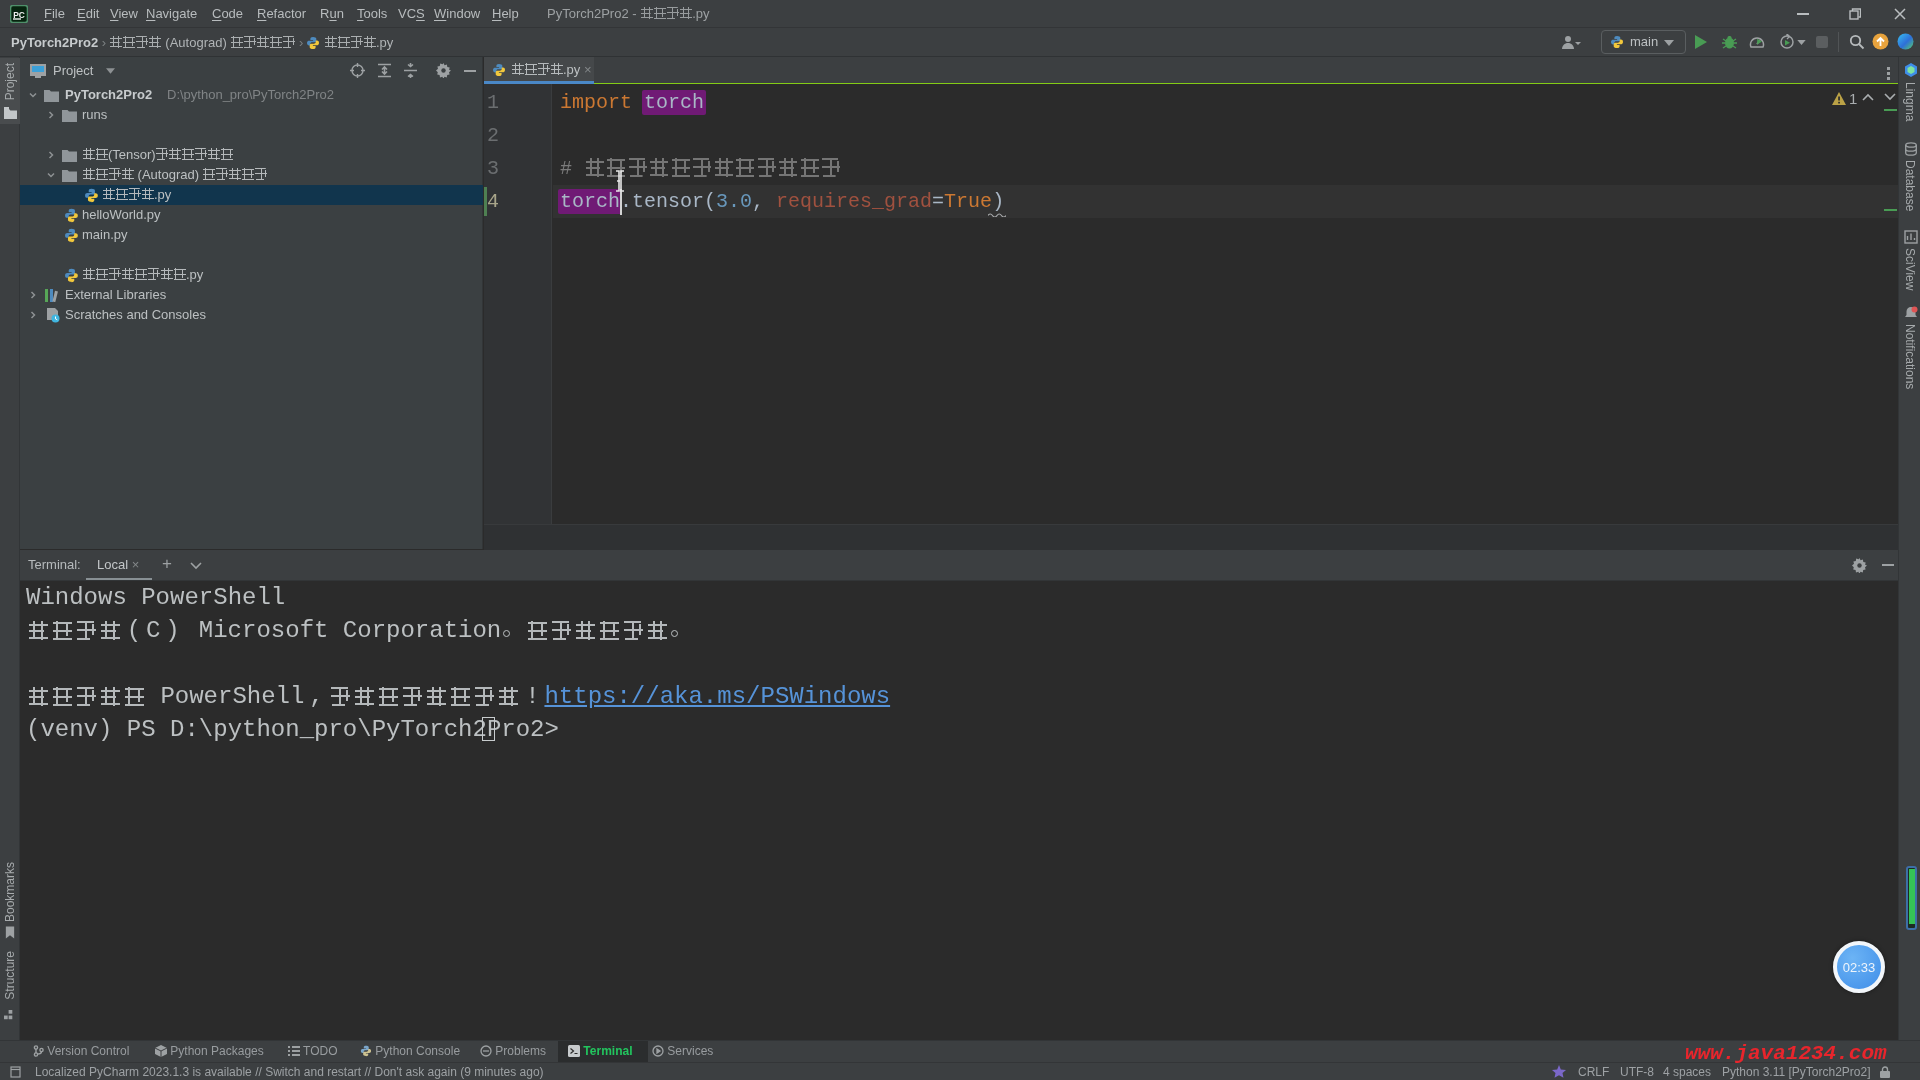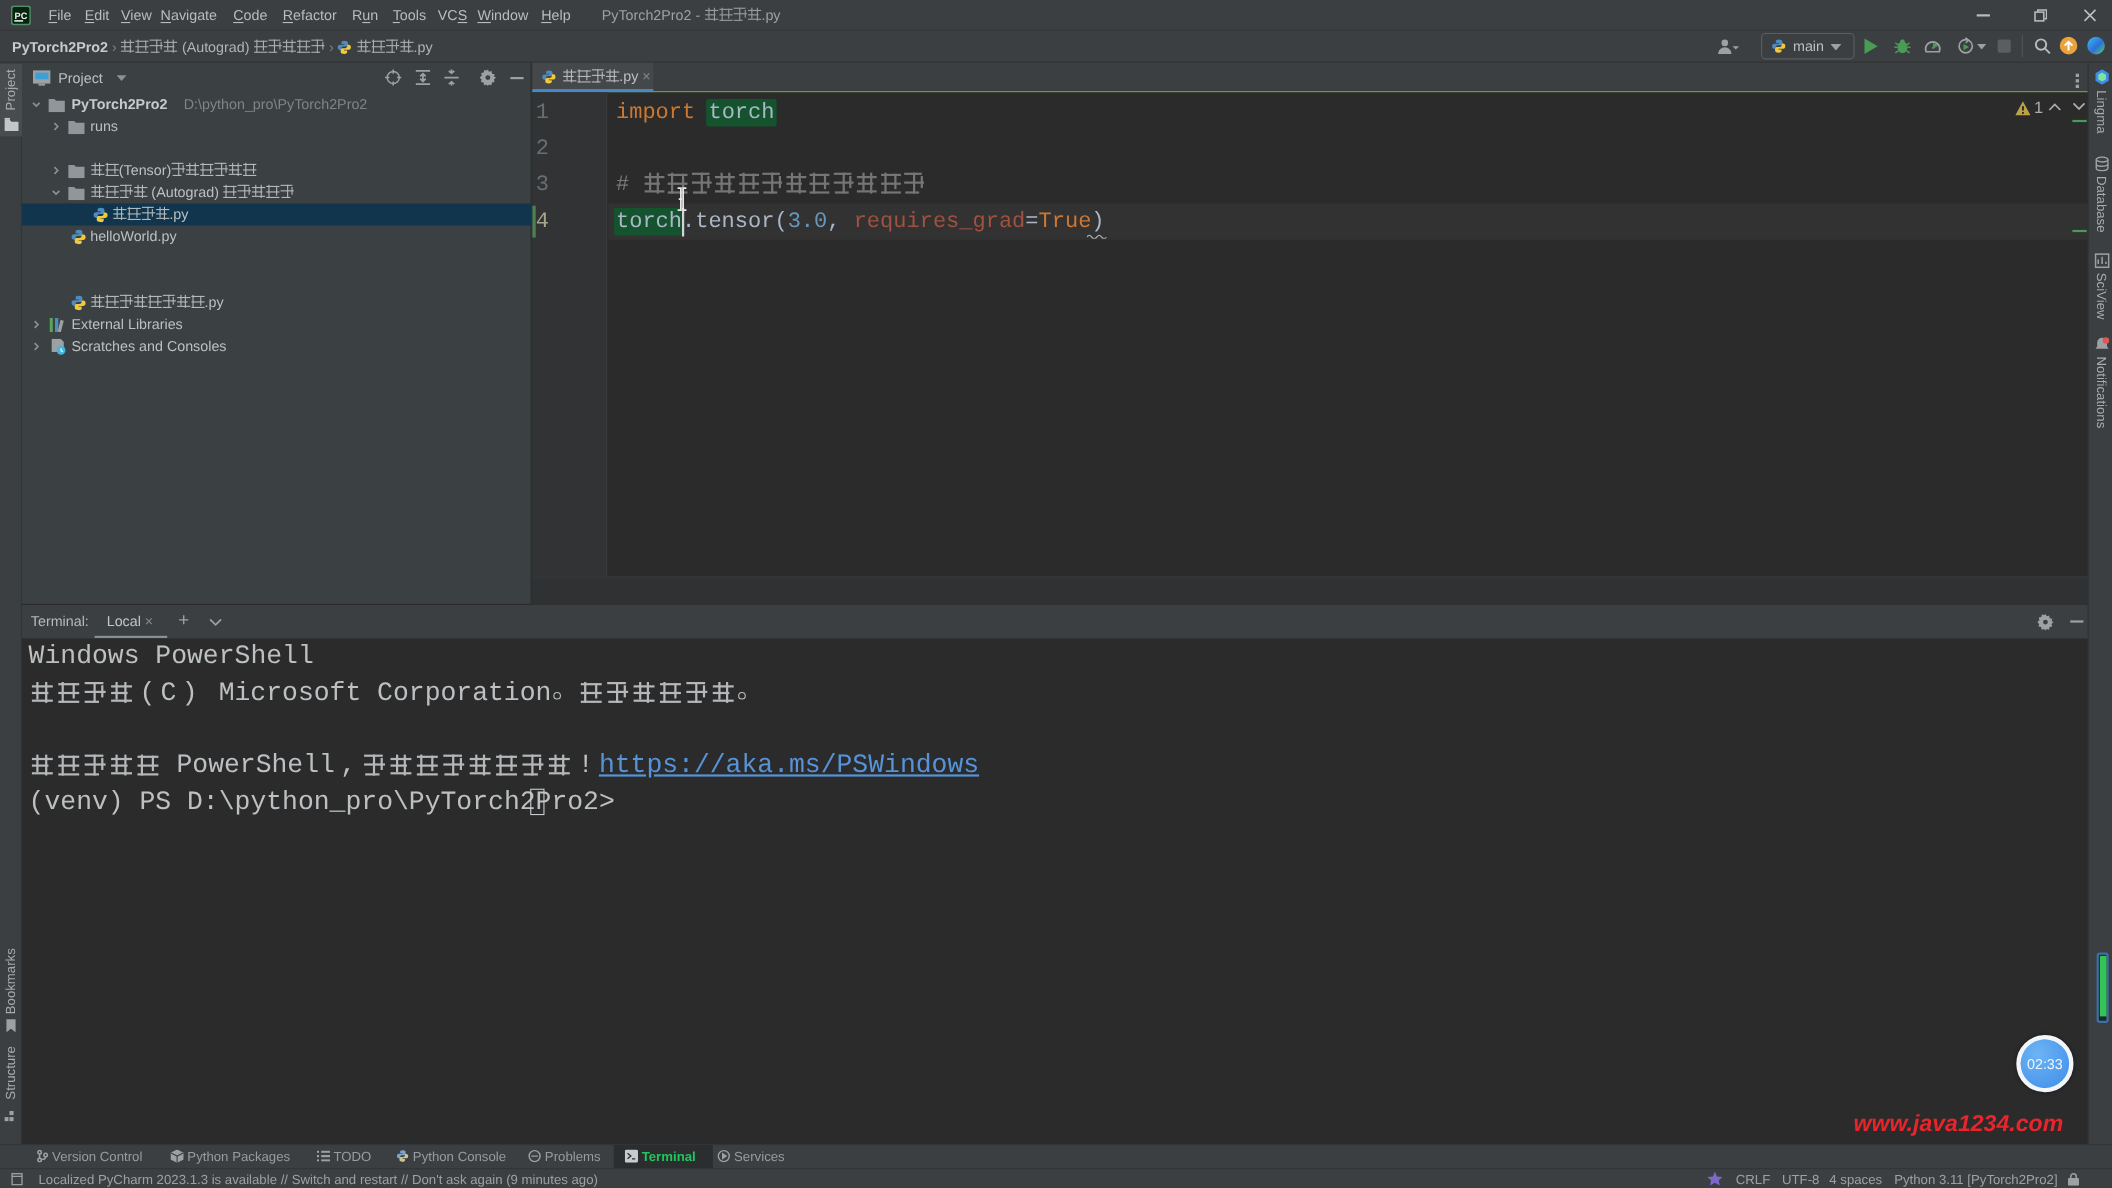--- a/index.html
+++ b/index.html
@@ -47,21 +47,21 @@
 .trow{position:absolute;left:0;width:463px;height:20px;line-height:20px;font-size:13px;color:#bcc0c2;white-space:nowrap}
 .dim{color:#808486}
 
 #tabbar{left:484px;top:57px;width:1414px;height:27px;background:#3c3f41;border-bottom:1px solid #84cc16}
 #editor{left:484px;top:84px;width:1414px;height:440px;background:#2b2b2b;
   font-family:"Liberation Mono",monospace;font-size:20px}
 #gutter{position:absolute;left:0;top:0;width:68px;height:440px;background:#313335;border-right:1px solid #3a3c3e}
 .ln{position:absolute;left:0;width:15px;text-align:right;height:33px;line-height:33px;color:#6b6e70;font-size:20px}
 .cl{position:absolute;left:76px;height:33px;line-height:33px;white-space:pre;color:#a9b7c6}
 .kw{color:#cc7832}.num{color:#6897bb}.cmt{color:#7a7a7a}.arg{color:#a0513f}
-.idhl{background:#14532d;border-radius:2px;padding:1px 2px;margin:-1px -2px}
+.idhl{background:#701a75;border-radius:2px;padding:1px 2px;margin:-1px -2px}
 
 #termhdr{left:20px;top:550px;width:1878px;height:31px;background:#3c3f41;border-bottom:1px solid #323537;color:#b6babc;font-size:13px}
 #term{left:20px;top:581px;width:1878px;height:459px;background:#2b2b2b;
   font-family:"Liberation Mono",monospace;font-size:24px;color:#bcc0c2}
 .tl{position:absolute;left:6px;height:33px;line-height:33px;white-space:pre}
 .fw{display:inline-block;width:24px;text-align:center}
 .fwdot{display:inline-block;width:24px}
 .fwdot:before{content:'';display:inline-block;width:5px;height:5px;border:1.6px solid currentColor;border-radius:50%;margin-left:2px}
 
 #btoolbar{left:0;top:1040px;width:1920px;height:22px;background:#3c3f41;border-top:1px solid #323537;font-size:12px;color:#989c9f}
@@ -248,20 +248,27 @@
         <path d="M7 13.2c2 0 2.6-.8 2.6-1.7V10H6.9v-.6h3.9c1.1 0 2.1-.6 2.1-2.3s-1-2.3-2-2.3h-1.4v1.4c0 1-.8 1.7-1.8 1.7H5.1c-.8 0-1.4.6-1.4 1.4v1.9c0 1 1.2 1.7 3.2 1.7z" fill="#f2c83c"></path>
       </svg>
       <span class="abs" style="left:82px"><i class="h "></i><i class="h "></i><i class="h "></i><i class="h "></i>.py</span>
     </div>
     <div class="trow" style="top:148px">
       <svg class="abs" style="left:44px;top:3px" width="15" height="15" viewBox="0 0 14 14">
         <path d="M7 .8c-2 0-2.6.8-2.6 1.7V4h2.7v.6H3.1C2 4.6 1 5.2 1 6.9s1 2.3 2 2.3h1.4V7.8c0-1 .8-1.7 1.8-1.7h2.6c.8 0 1.4-.6 1.4-1.4V2.5C10.2 1.5 9 .8 7 .8z" fill="#4e8bbf"></path>
         <path d="M7 13.2c2 0 2.6-.8 2.6-1.7V10H6.9v-.6h3.9c1.1 0 2.1-.6 2.1-2.3s-1-2.3-2-2.3h-1.4v1.4c0 1-.8 1.7-1.8 1.7H5.1c-.8 0-1.4.6-1.4 1.4v1.9c0 1 1.2 1.7 3.2 1.7z" fill="#f2c83c"></path>
       </svg>
       <span class="abs" style="left:62px">helloWorld.py</span>
+    </div>
+    <div class="trow" style="top:168px">
+      <svg class="abs" style="left:44px;top:3px" width="15" height="15" viewBox="0 0 14 14">
+        <path d="M7 .8c-2 0-2.6.8-2.6 1.7V4h2.7v.6H3.1C2 4.6 1 5.2 1 6.9s1 2.3 2 2.3h1.4V7.8c0-1 .8-1.7 1.8-1.7h2.6c.8 0 1.4-.6 1.4-1.4V2.5C10.2 1.5 9 .8 7 .8z" fill="#4e8bbf"></path>
+        <path d="M7 13.2c2 0 2.6-.8 2.6-1.7V10H6.9v-.6h3.9c1.1 0 2.1-.6 2.1-2.3s-1-2.3-2-2.3h-1.4v1.4c0 1-.8 1.7-1.8 1.7H5.1c-.8 0-1.4.6-1.4 1.4v1.9c0 1 1.2 1.7 3.2 1.7z" fill="#f2c83c"></path>
+      </svg>
+      <span class="abs" style="left:62px">main.py</span>
     </div>
     <div class="trow" style="top:208px">
       <svg class="abs" style="left:44px;top:3px" width="15" height="15" viewBox="0 0 14 14">
         <path d="M7 .8c-2 0-2.6.8-2.6 1.7V4h2.7v.6H3.1C2 4.6 1 5.2 1 6.9s1 2.3 2 2.3h1.4V7.8c0-1 .8-1.7 1.8-1.7h2.6c.8 0 1.4-.6 1.4-1.4V2.5C10.2 1.5 9 .8 7 .8z" fill="#4e8bbf"></path>
         <path d="M7 13.2c2 0 2.6-.8 2.6-1.7V10H6.9v-.6h3.9c1.1 0 2.1-.6 2.1-2.3s-1-2.3-2-2.3h-1.4v1.4c0 1-.8 1.7-1.8 1.7H5.1c-.8 0-1.4.6-1.4 1.4v1.9c0 1 1.2 1.7 3.2 1.7z" fill="#f2c83c"></path>
       </svg>
       <span class="abs" style="left:62px"><i class="h "></i><i class="h "></i><i class="h "></i><i class="h "></i><i class="h "></i><i class="h "></i><i class="h "></i><i class="h "></i>.py</span>
     </div>
     <div class="trow" style="top:228px">
       <svg class="abs" width="10" height="10" viewBox="0 0 10 10" fill="none" stroke="#8d9193" stroke-width="1.5" style="top:5px;left:8px">
@@ -399,21 +406,21 @@
     </svg>
 <div class="abs" style="left:1578px;line-height:18px">CRLF</div>
 <div class="abs" style="left:1620px;line-height:18px">UTF-8</div>
 <div class="abs" style="left:1663px;line-height:18px">4 spaces</div>
 <div class="abs" style="left:1722px;line-height:18px">Python 3.11 [PyTorch2Pro2]</div>
 <svg class="abs" style="left:1880px;top:3px" width="10" height="12" viewBox="0 0 10 12" fill="#9da1a3">
 <rect y="5" width="10" height="7" rx="1"></rect>
       <path d="M2.5 5V3.5a2.5 2.5 0 0 1 5 0V5" fill="none" stroke="#9da1a3" stroke-width="1.4"></path>
     </svg>
 </div>
-<div class="abs" style="left:1685px;top:1010px;width:220px;height:20px;color:#e8252c;font-family:Liberation Sans, sans-serif;font-style:italic;font-weight:bold;font-size:21px">www.java1234.com</div>
+<div class="abs" style="left:1685px;top:1042px;width:220px;height:20px;color:#e8252c;font-family:Liberation Mono, monospace;font-style:italic;font-weight:bold;font-size:21px">www.java1234.com</div>
 <div class="abs" style="left:1906px;top:866px;width:11px;height:64px;border:2px solid #3d6fa8;border-radius:3px;background:#1c2b22;z-index:9">
     <div style="position:absolute;left:1px;top:1px;width:6px;height:55px;background:#35c256"></div>
   </div>
 <div class="abs" style="left:1833px;top:941px;width:52px;height:52px;border-radius:50%;
 background:radial-gradient(circle at 35% 30%,#6cb4f5,#3f8de8);border:4px solid #f2f6fa;box-shadow:0 0 4px rgba(0,0,0,.4)">
 <div style="position:absolute;left:0;top:15px;width:100%;text-align:center;color:#eef4fb;font-size:13px;font-family:'Liberation Sans'">02:33</div>
   </div>
 <div class="abs" id="rstripe">
 <svg class="abs" style="left:5px;top:6px" width="14" height="14" viewBox="0 0 14 14">
 <path d="M7 0l6 3.5v7L7 14l-6-3.5v-7z" fill="#3f8de8"></path>

